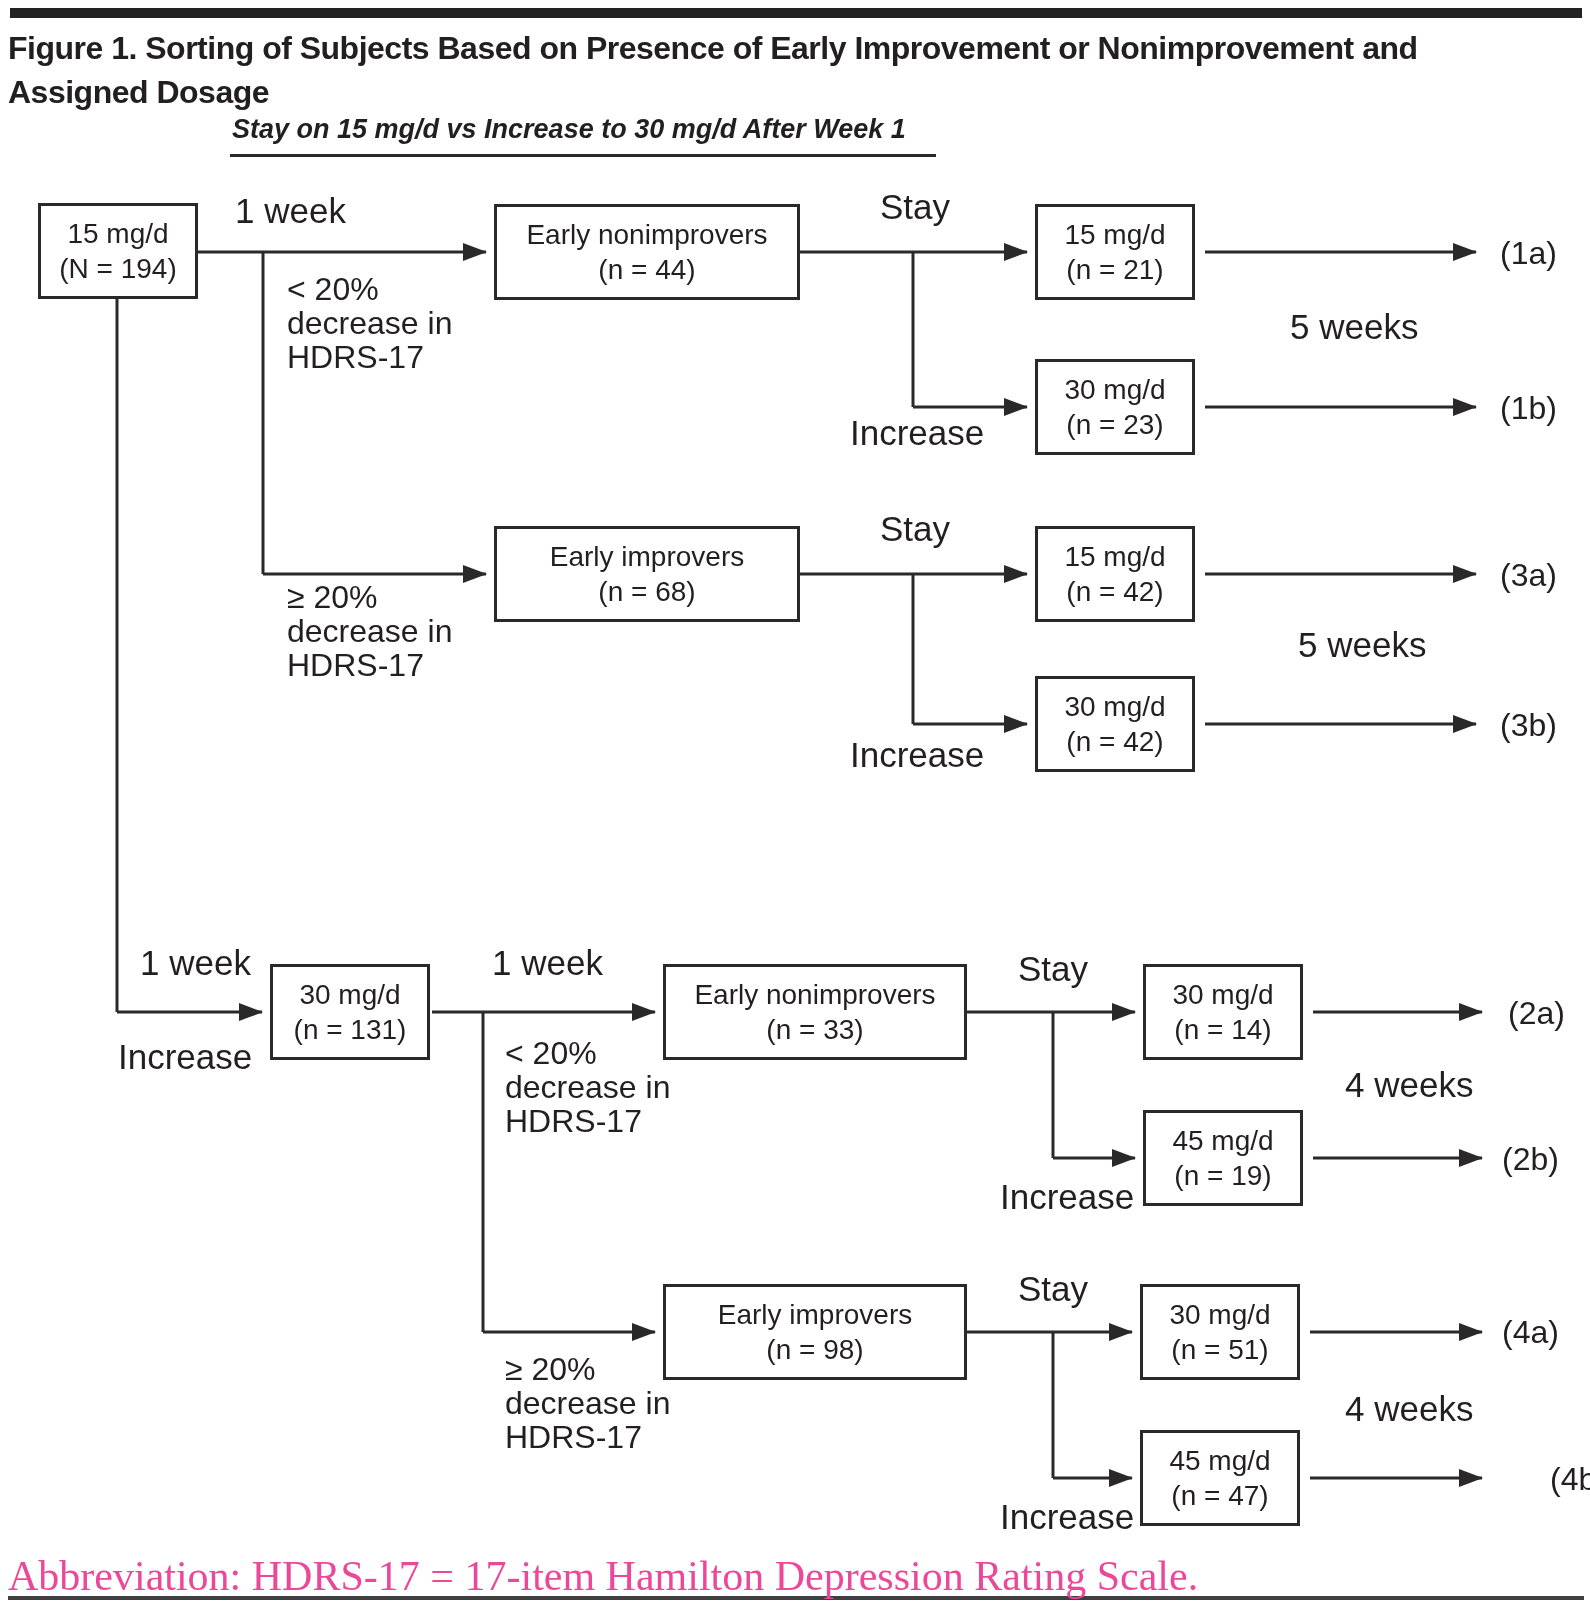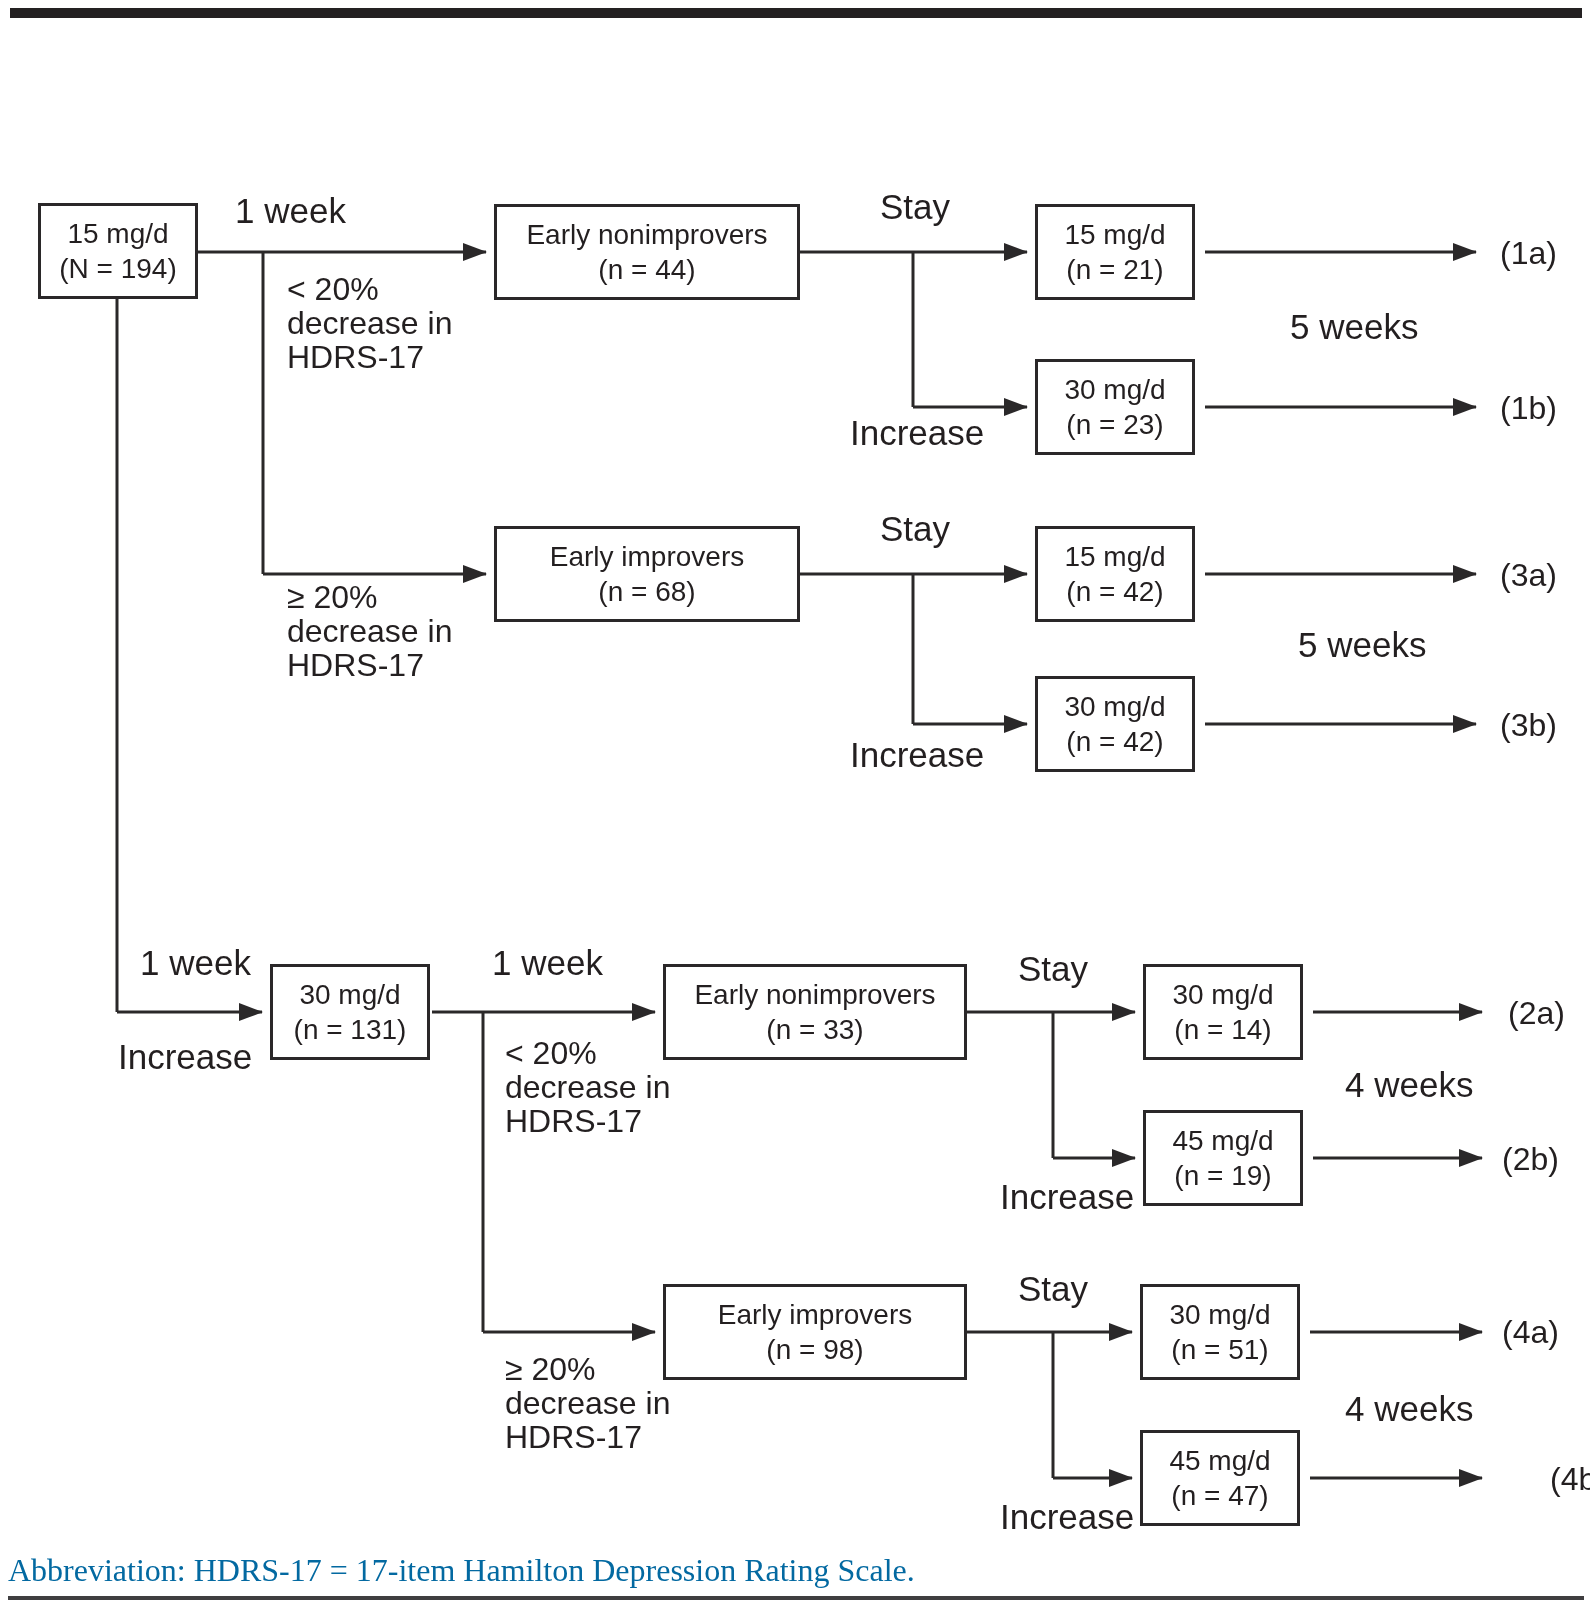--- a/index.html
+++ b/index.html
@@ -13,29 +13,33 @@
   .secheader{position:absolute;z-index:3;font-weight:bold;font-style:italic;font-size:27px;
              white-space:nowrap;border-bottom:3px solid #2a2829;padding:0 30px 9px 2px;}
   .box{position:absolute;z-index:3;background:#ffffff;border:3px solid #2a2829;box-sizing:border-box;
        display:flex;flex-direction:column;align-items:center;justify-content:center;
        text-align:center;font-size:28px;line-height:35px;}
   .lbl{position:absolute;z-index:3;font-size:35px;line-height:34px;white-space:nowrap;}
   .crit{position:absolute;z-index:3;font-size:32px;line-height:34px;}
   .crit span{display:block;}
   .out{position:absolute;z-index:3;font-size:32px;white-space:nowrap;}
   .footer{position:absolute;left:8px;top:1552px;z-index:3;font-family:"Liberation Serif",serif;
-          font-size:32px;color:#0369a1;white-space:nowrap;}
+          font-size:42px;color:#ec4899;white-space:nowrap;}
 </style>
 </head>
 <body>
 
 <div id="page">
 
   <div class="topbar"></div>
 
+  <div class="title">
+    <div>Figure 1. Sorting of Subjects Based on Presence of Early Improvement or Nonimprovement and</div>
+    <div>Assigned Dosage</div>
+  </div>
 
   <svg id="wires" viewBox="0 0 1590 1610">
     <defs>
       <marker id="ah" markerUnits="userSpaceOnUse" markerWidth="26" markerHeight="20" refX="23" refY="9" orient="auto">
         <path d="M0,0 L24,9 L0,18 Z" fill="#2a2829"></path>
       </marker>
     </defs>
     <g stroke="#2a2829" stroke-width="3" fill="none">
 
       <line x1="198" y1="252" x2="486" y2="252" marker-end="url(#ah)"></line>
@@ -64,20 +68,21 @@
       <line x1="1313" y1="1012" x2="1482" y2="1012" marker-end="url(#ah)"></line>
       <line x1="1313" y1="1158" x2="1482" y2="1158" marker-end="url(#ah)"></line>
       <line x1="967" y1="1332" x2="1132" y2="1332" marker-end="url(#ah)"></line>
       <line x1="1053" y1="1332" x2="1053" y2="1478"></line>
       <line x1="1053" y1="1478" x2="1132" y2="1478" marker-end="url(#ah)"></line>
       <line x1="1310" y1="1332" x2="1482" y2="1332" marker-end="url(#ah)"></line>
       <line x1="1310" y1="1478" x2="1482" y2="1478" marker-end="url(#ah)"></line>
     </g>
   </svg>
 
+  <div class="secheader" style="left:230px;top:114px;">Stay on 15 mg/d vs Increase to 30 mg/d After Week 1</div>
 
   <div class="box" style="left:38px;top:203px;width:160px;height:96px;">
     <span>15 mg/d</span>
     <span>(N = 194)</span>
   </div>
   <div class="lbl" style="left:235px;top:194px;">1 week</div>
 
   <div class="crit" style="left:287px;top:272px;">
     <span>&lt; 20%</span>
     <span>decrease in</span>

